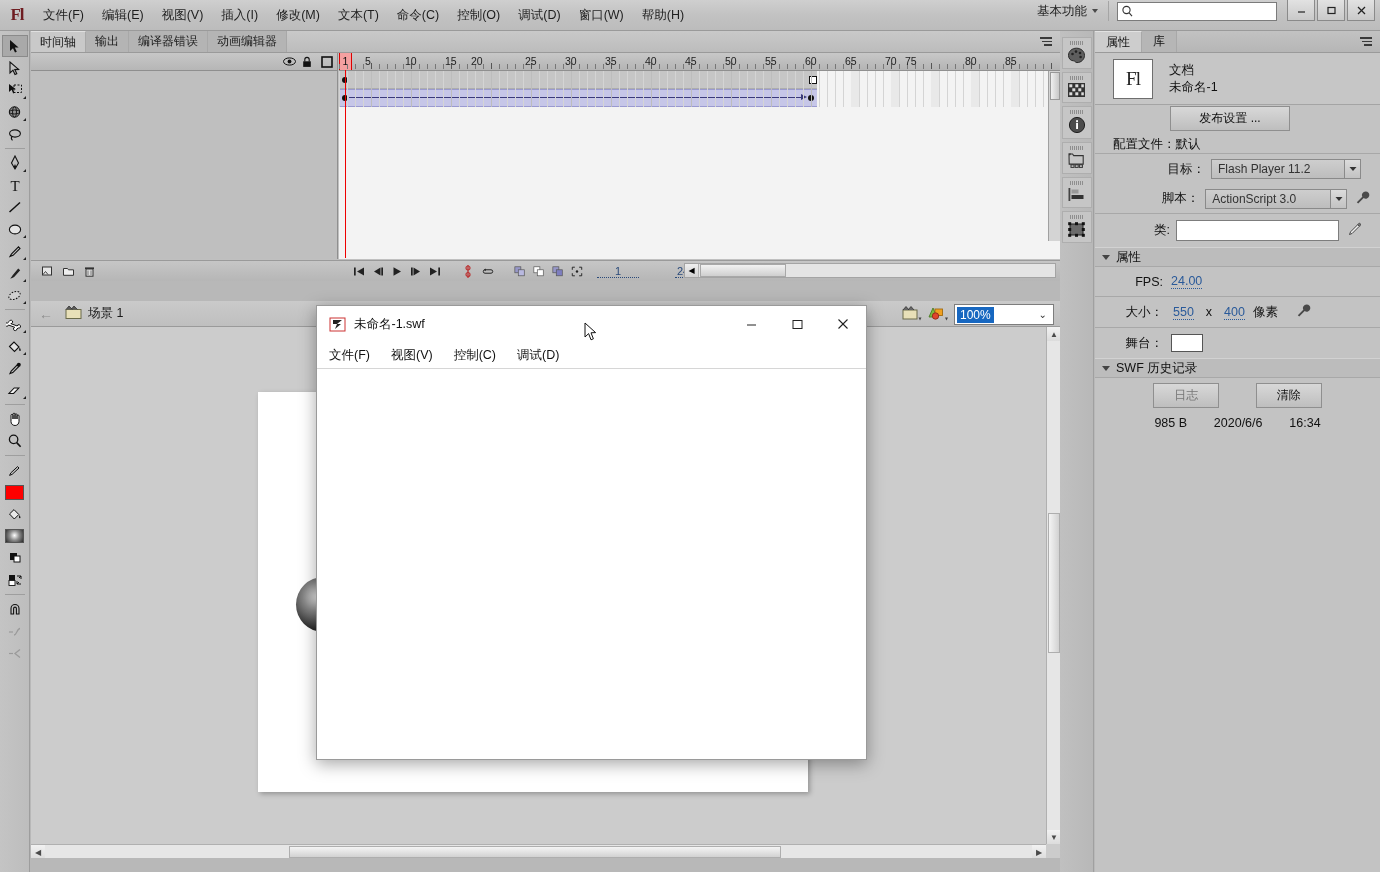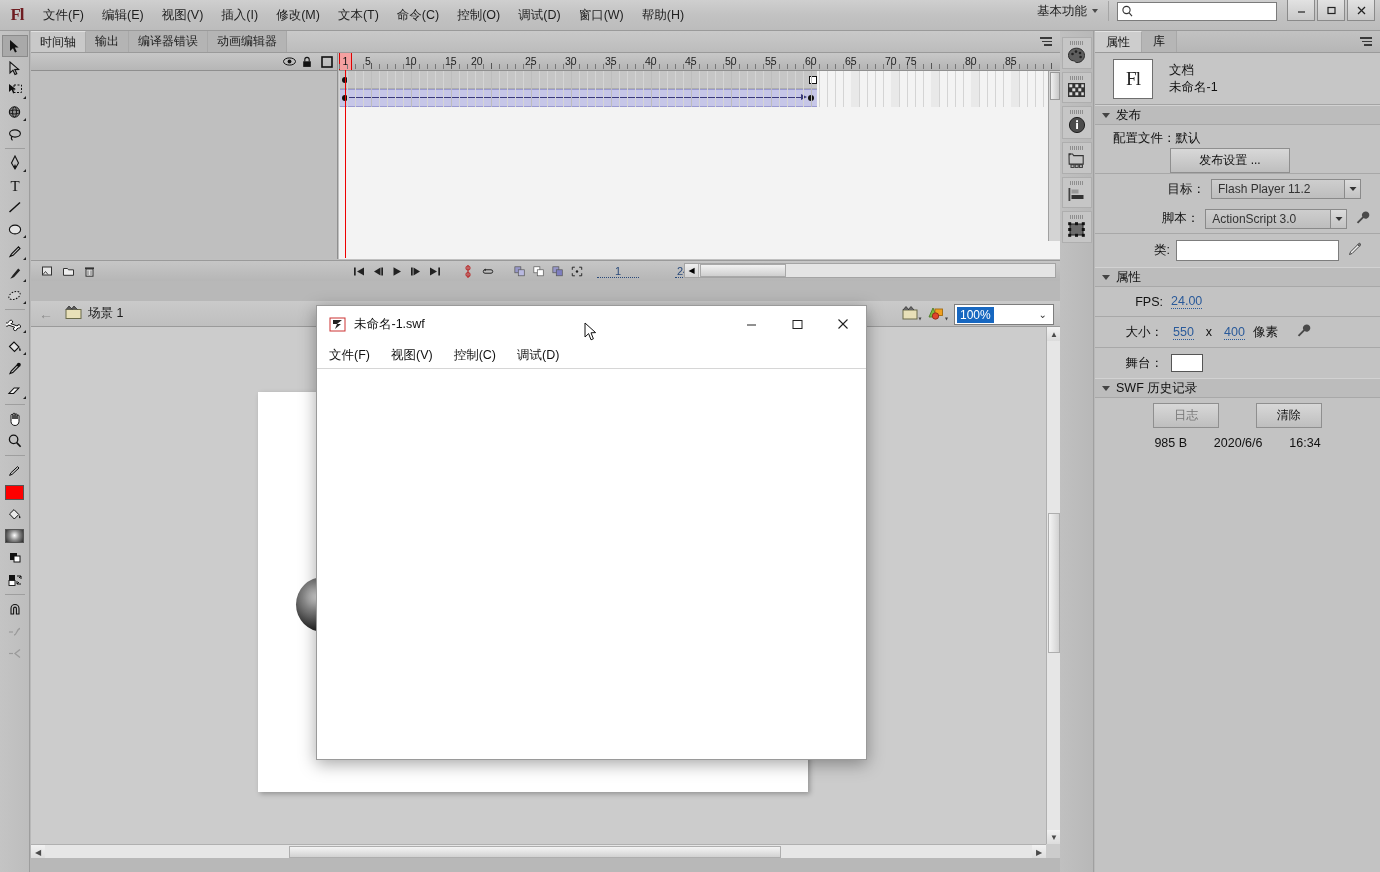--- a/index.html
+++ b/index.html
@@ -1085,30 +1085,26 @@
     </div>
 
     <div class="rp-head">
       <div class="fl-doc-ico">Fl</div>
       <div class="rp-head-text">
         <div>文档</div>
         <div>未命名-1</div>
       </div>
     </div>
 
-    <div class="sect-hdr">
-      <span class="tri"></span>
-      <span>发布</span>
+    <div class="rp-row" style="min-height:26px;justify-content:flex-start;padding-left:75px">
+      <button class="rp-btn" style="width:120px">发布设置 ...</button>
     </div>
     <div class="rp-row" style="padding-left:18px;min-height:22px;padding-top:4px">
       <span>配置文件：</span>
       <span>默认</span>
-    </div>
-    <div class="rp-row" style="min-height:26px;justify-content:flex-start;padding-left:75px">
-      <button class="rp-btn" style="width:120px">发布设置 ...</button>
     </div>
     <div class="divider"></div>
     <div class="rp-row" style="min-height:30px">
       <span class="rp-lab" style="width:100px">目标：</span>
       <div class="rp-select" style="width:150px;margin-left:6px">
         <span>Flash Player 11.2</span>
         <span class="carbox">
           <svg width="8" height="6" viewBox="0 0 8 6">
               <path d="M0.5 1 L7.5 1 L4 5 Z" fill="#333"></path>
             </svg>

